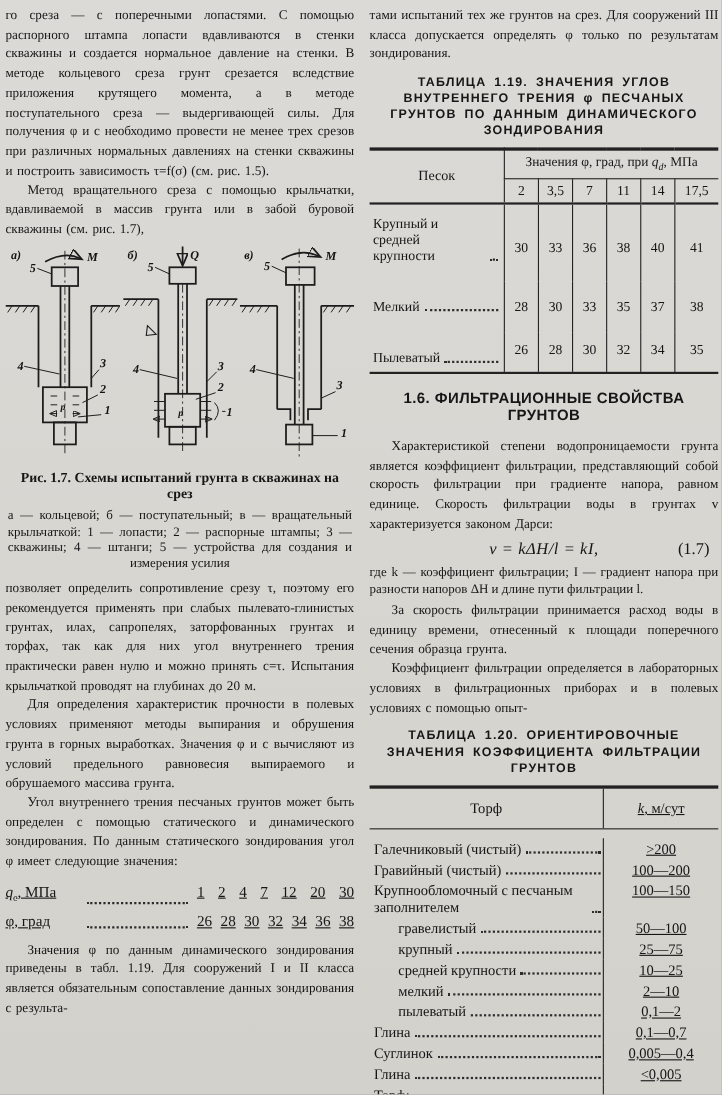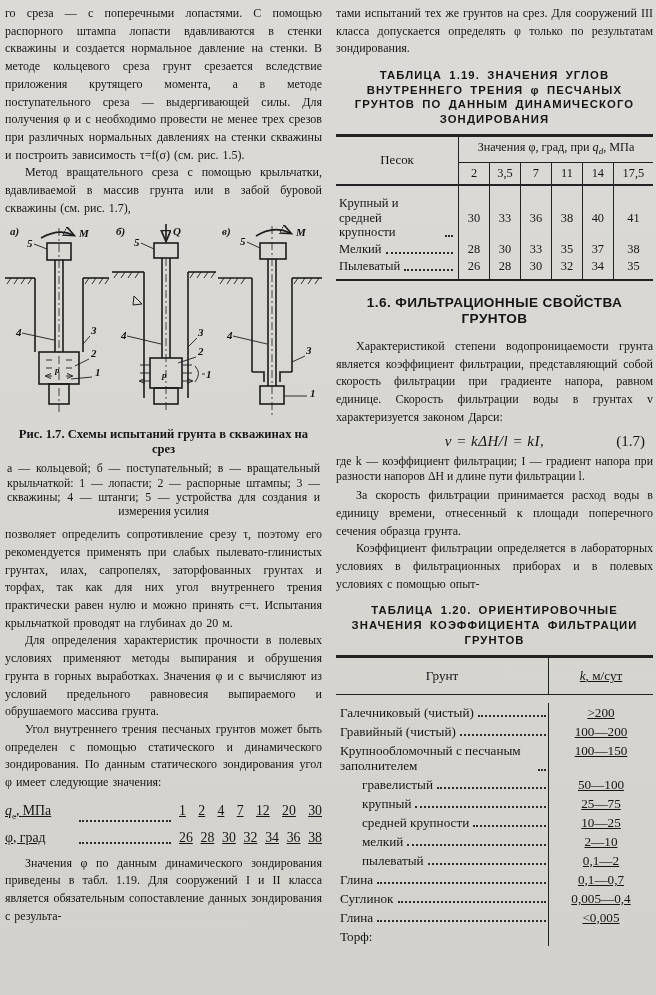--- a/index.html
+++ b/index.html
@@ -56,21 +56,21 @@
     border-top:3px solid #222;border-bottom:2.5px solid #222;font-size:12.4px;}
   .t119 th,.t119 td{padding:1px 2px;font-weight:normal;}
   .t119 .pesok{width:118px;text-align:center;border-bottom:2.5px solid #222;font-size:12.8px;}
   .t119 .spanh{border-left:1.6px solid #222;border-bottom:1.4px solid #222;
     text-align:center;font-size:12.2px;line-height:14.5px;padding:3px 2px;}
   .t119 .sub{border-left:1px solid #222;border-bottom:2.5px solid #222;
     text-align:center;padding:3px 0;}
   .t119 .sub.first{border-left:1.6px solid #222;}
   .t119 td.v{border-left:1px solid #222;text-align:center;}
   .t119 td.v.first{border-left:1.6px solid #222;}
-  .t119 td.lbl{font-size:12.6px;line-height:14.5px;padding:1px 3px;}
+  .t119 td.lbl{font-size:12.6px;line-height:14.5px;padding:16px 3px;}
   .t119 tbody tr:first-child td{padding-top:10px;}
   .t119 tbody tr:last-child td{padding-bottom:5px;}
   .leader{display:flex;}
   .leader .dots{flex:1;border-bottom:2px dotted #2c2c2c;align-self:flex-end;margin:0 2px 3px 4px;min-width:8px;}
   
   .formula{position:relative;margin:7px 0 4px;text-align:center;font-size:15px;}
   .formula .bd{font-style:italic;letter-spacing:.5px;}
   .formula .num{position:absolute;right:8px;top:0;font-style:normal;}
   .fnote{font-size:11.8px;line-height:14.4px;text-align:justify;margin:3px 0 4px;}
   
@@ -315,21 +315,21 @@
 
     <p class="fnote">где k — коэффициент фильтрации; I — градиент напора при разности напоров ΔH и длине пути фильтрации l.</p>
 
     <p class="body ind">За скорость фильтрации принимается расход воды в единицу времени, отнесенный к площади поперечного сечения образца грунта.</p>
     <p class="body ind">Коэффициент фильтрации определяется в лабораторных условиях в фильтрационных приборах и в полевых условиях с помощью опыт-</p>
 
     <div class="tbl-title">ТАБЛИЦА 1.20. ОРИЕНТИРОВОЧНЫЕ ЗНАЧЕНИЯ КОЭФФИЦИЕНТА ФИЛЬТРАЦИИ ГРУНТОВ</div>
 
     <div class="t120">
       <div class="t120-head">
-        <div class="c1">Грунт</div>
+        <div class="c1">Торф</div>
         <div class="c2"><span class="sym">k</span><span>, м/сут</span></div>
       </div>
       <div class="t120-body">
         <div class="t120-row">
             <div class="c1">
               <div class="leader">
                 <span>Галечниковый  (чистый)</span>
                 <span class="dots"></span>
               </div>
             </div>

